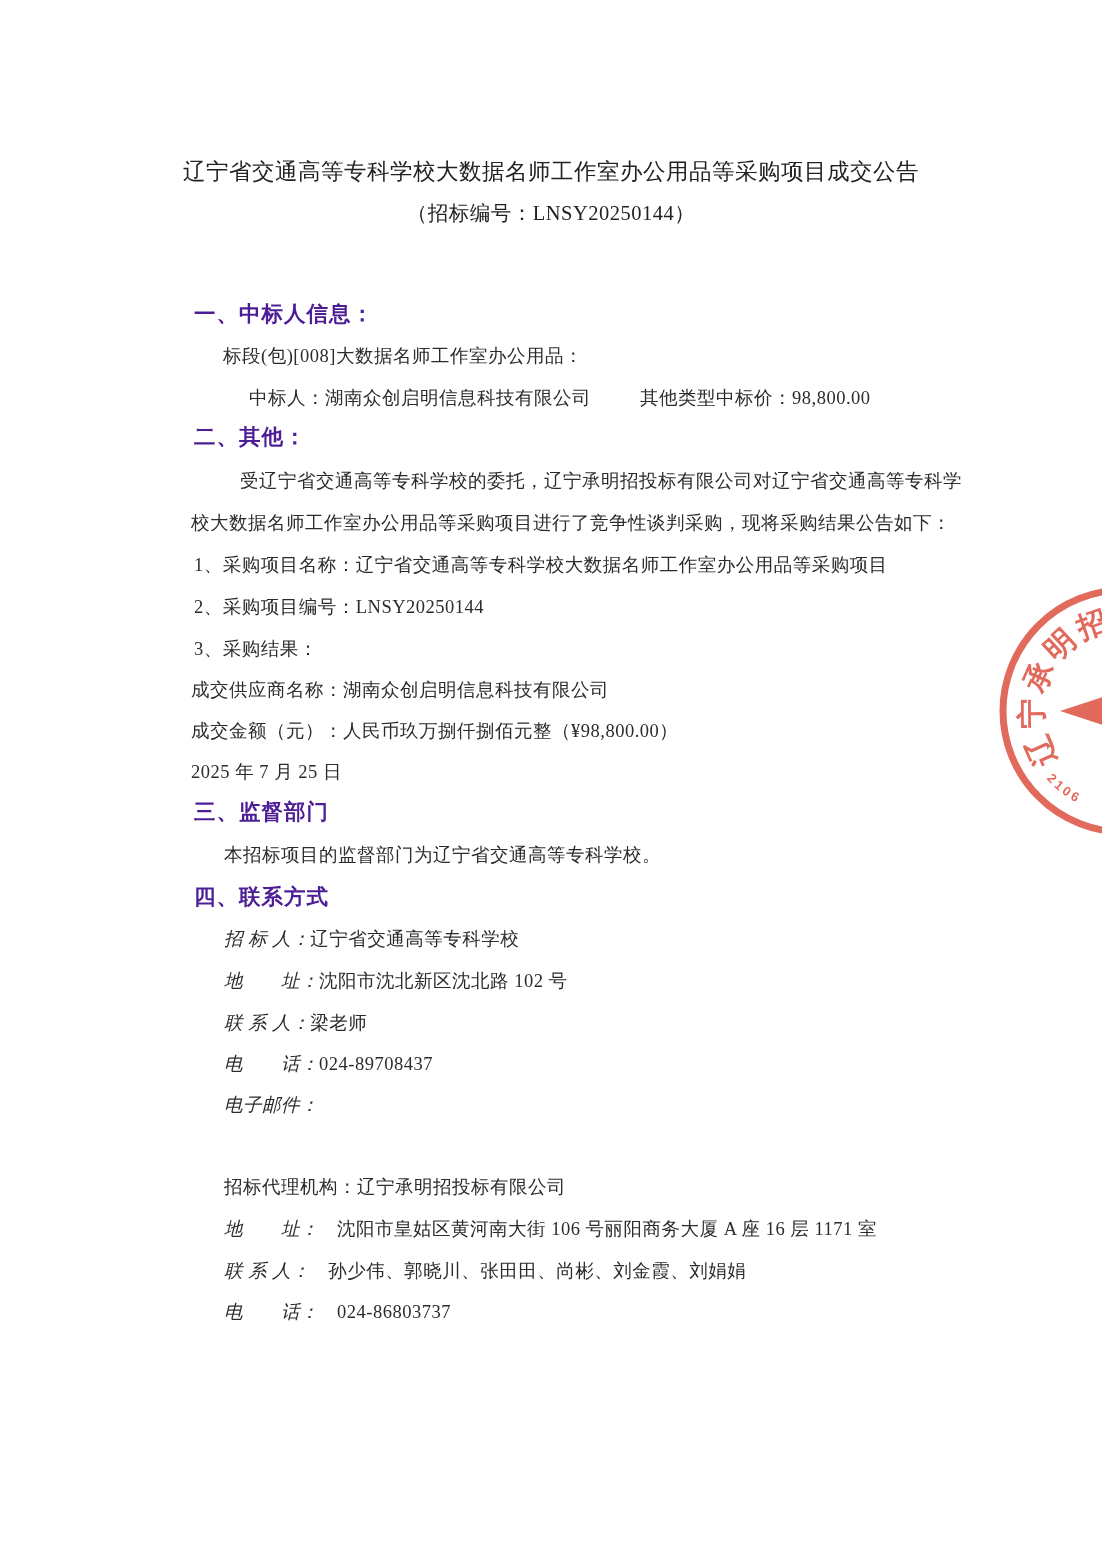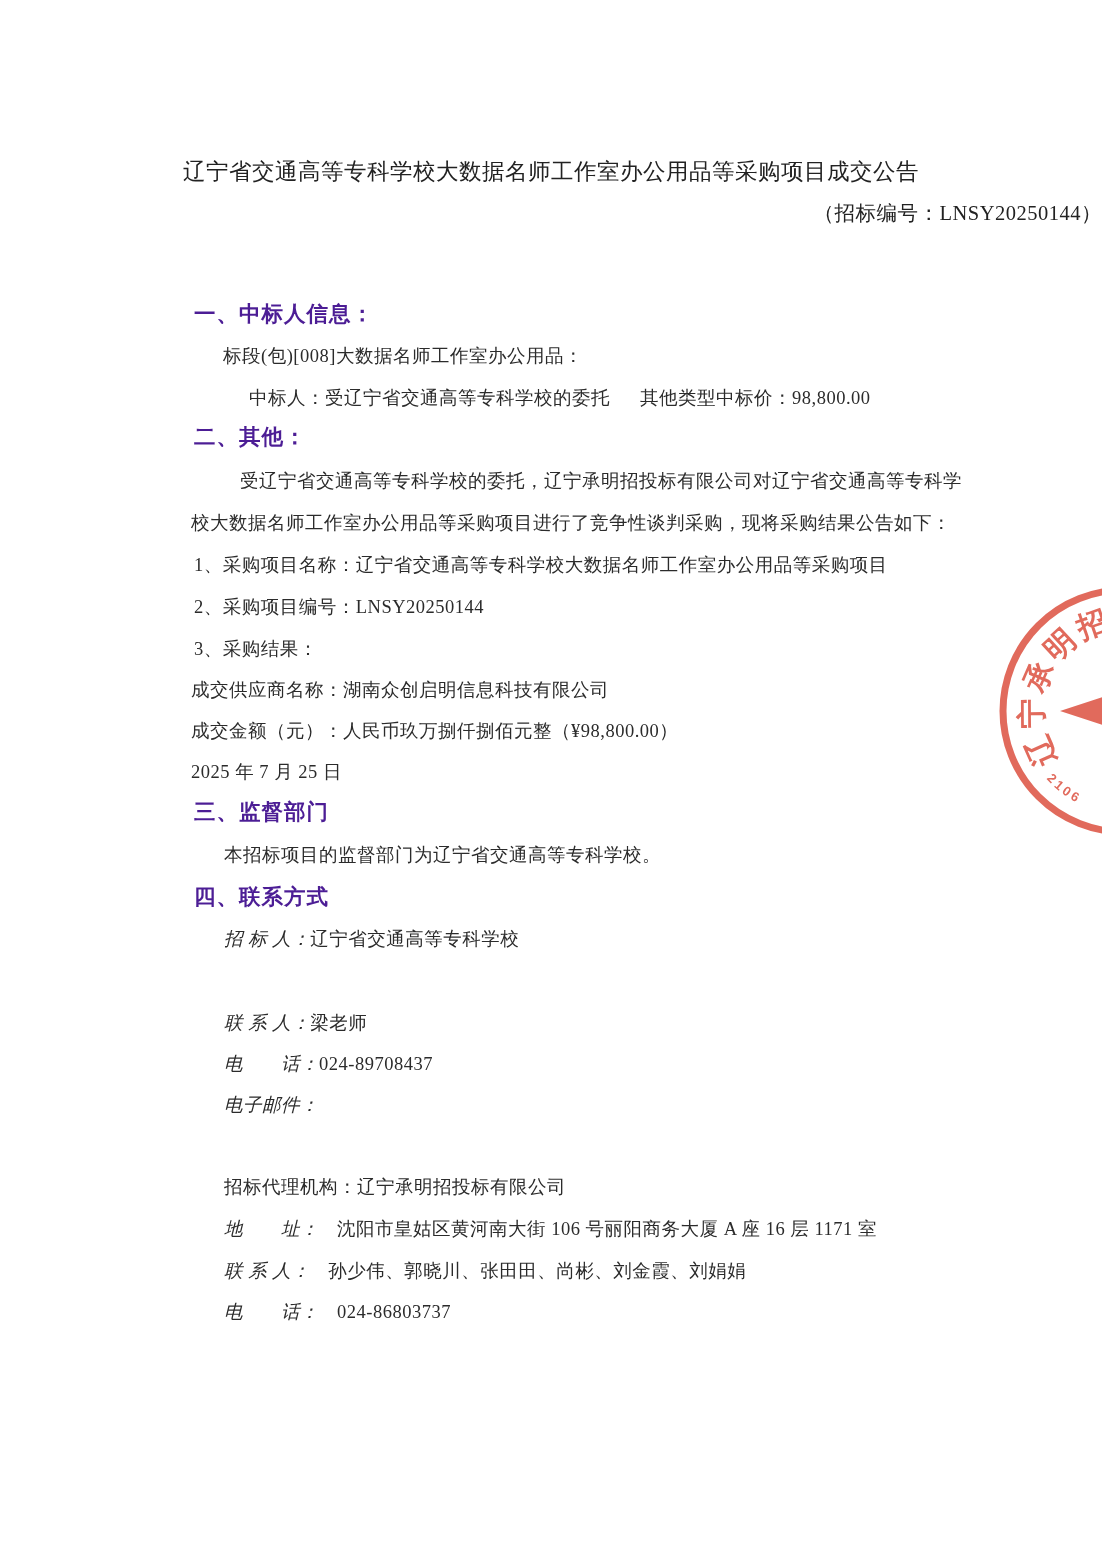--- a/index.html
+++ b/index.html
@@ -17,21 +17,21 @@
     font-size:18.5px;
     line-height:30px;
     letter-spacing:0.5px;
   }
   .title {
     left:0; right:0;
     text-align:center;
     color:#222222;
   }
   .t1 { font-size:22.5px; }
-  .t2 { font-size:20.5px;text-align:right; }
+  .t2 { font-size:20.5px; }
   .heading {
     font-family:"Liberation Sans","DejaVu Sans",sans-serif;
     font-weight:bold;
     font-size:21.5px;
     color:#4c1d95;
     letter-spacing:1px;
   }
   .clabel { display:inline;font-style:italic; }
   .cval   { display:inline; }
   .val-gap { padding-left:18px; }
@@ -50,39 +50,40 @@
 </head>
 <body>
 
 <div class="page">
 
   <div class="ln title t1" style="top:157px">辽宁省交通高等专科学校大数据名师工作室办公用品等采购项目成交公告</div>
   <div class="ln title t2" style="top:198px">（招标编号：LNSY20250144）</div>
 
   <div class="ln heading" style="top:299px;left:194px">一、中标人信息：</div>
   <div class="ln" style="top:341px;left:223px">标段(包)[008]大数据名师工作室办公用品：</div>
-  <div class="ln" style="top:383px;left:249px"><span>中标人：</span><span>受辽宁省交通高等专科学校的委托</span></div>
+  <div class="ln" style="top:383px;left:249px"><span>中标人：</span><span>湖南众创启明信息科技有限公司</span></div>
   <div class="ln" style="top:383px;left:640px"><span>其他类型中标价：</span><span>98,800.00</span></div>
 
   <div class="ln heading" style="top:422px;left:194px">二、其他：</div>
   <div class="ln" style="top:466px;left:240px">受辽宁省交通高等专科学校的委托，辽宁承明招投标有限公司对辽宁省交通高等专科学</div>
   <div class="ln" style="top:508px;left:191px">校大数据名师工作室办公用品等采购项目进行了竞争性谈判采购，现将采购结果公告如下：</div>
   <div class="ln" style="top:550px;left:194px">1、采购项目名称：辽宁省交通高等专科学校大数据名师工作室办公用品等采购项目</div>
   <div class="ln" style="top:592px;left:194px">2、采购项目编号：LNSY20250144</div>
   <div class="ln" style="top:634px;left:194px">3、采购结果：</div>
   <div class="ln" style="top:675px;left:191px">成交供应商名称：湖南众创启明信息科技有限公司</div>
   <div class="ln" style="top:716px;left:191px">成交金额（元）：人民币玖万捌仟捌佰元整（¥98,800.00）</div>
   <div class="ln" style="top:757px;left:191px">2025 年 7 月 25 日</div>
 
   <div class="ln heading" style="top:797px;left:194px">三、监督部门</div>
   <div class="ln" style="top:840px;left:224px">本招标项目的监督部门为辽宁省交通高等专科学校。</div>
 
   <div class="ln heading" style="top:882px;left:194px">四、联系方式</div>
 
   <div class="ln" style="top:924px;left:224px"><span class="clabel">招 标 人：</span><span class="cval">辽宁省交通高等专科学校</span></div>
+  <div class="ln" style="top:966px;left:224px"><span class="clabel">地　　址：</span><span class="cval">沈阳市沈北新区沈北路 102 号</span></div>
   <div class="ln" style="top:1008px;left:224px"><span class="clabel">联 系 人：</span><span class="cval">梁老师</span></div>
   <div class="ln" style="top:1049px;left:224px"><span class="clabel">电　　话：</span><span class="cval">024-89708437</span></div>
   <div class="ln" style="top:1090px;left:224px"><span class="clabel">电子邮件：</span><span class="cval"></span></div>
 
   <div class="ln" style="top:1172px;left:224px"><span>招标代理机构：</span><span>辽宁承明招投标有限公司</span></div>
 
   <div class="ln" style="top:1214px;left:224px"><span class="clabel">地　　址：</span><span class="cval val-gap">沈阳市皇姑区黄河南大街 106 号丽阳商务大厦 A 座 16 层 1171 室</span></div>
   <div class="ln" style="top:1256px;left:224px"><span class="clabel">联 系 人：</span><span class="cval val-gap">孙少伟、郭晓川、张田田、尚彬、刘金霞、刘娟娟</span></div>
   <div class="ln" style="top:1297px;left:224px"><span class="clabel">电　　话：</span><span class="cval val-gap">024-86803737</span></div>
 

